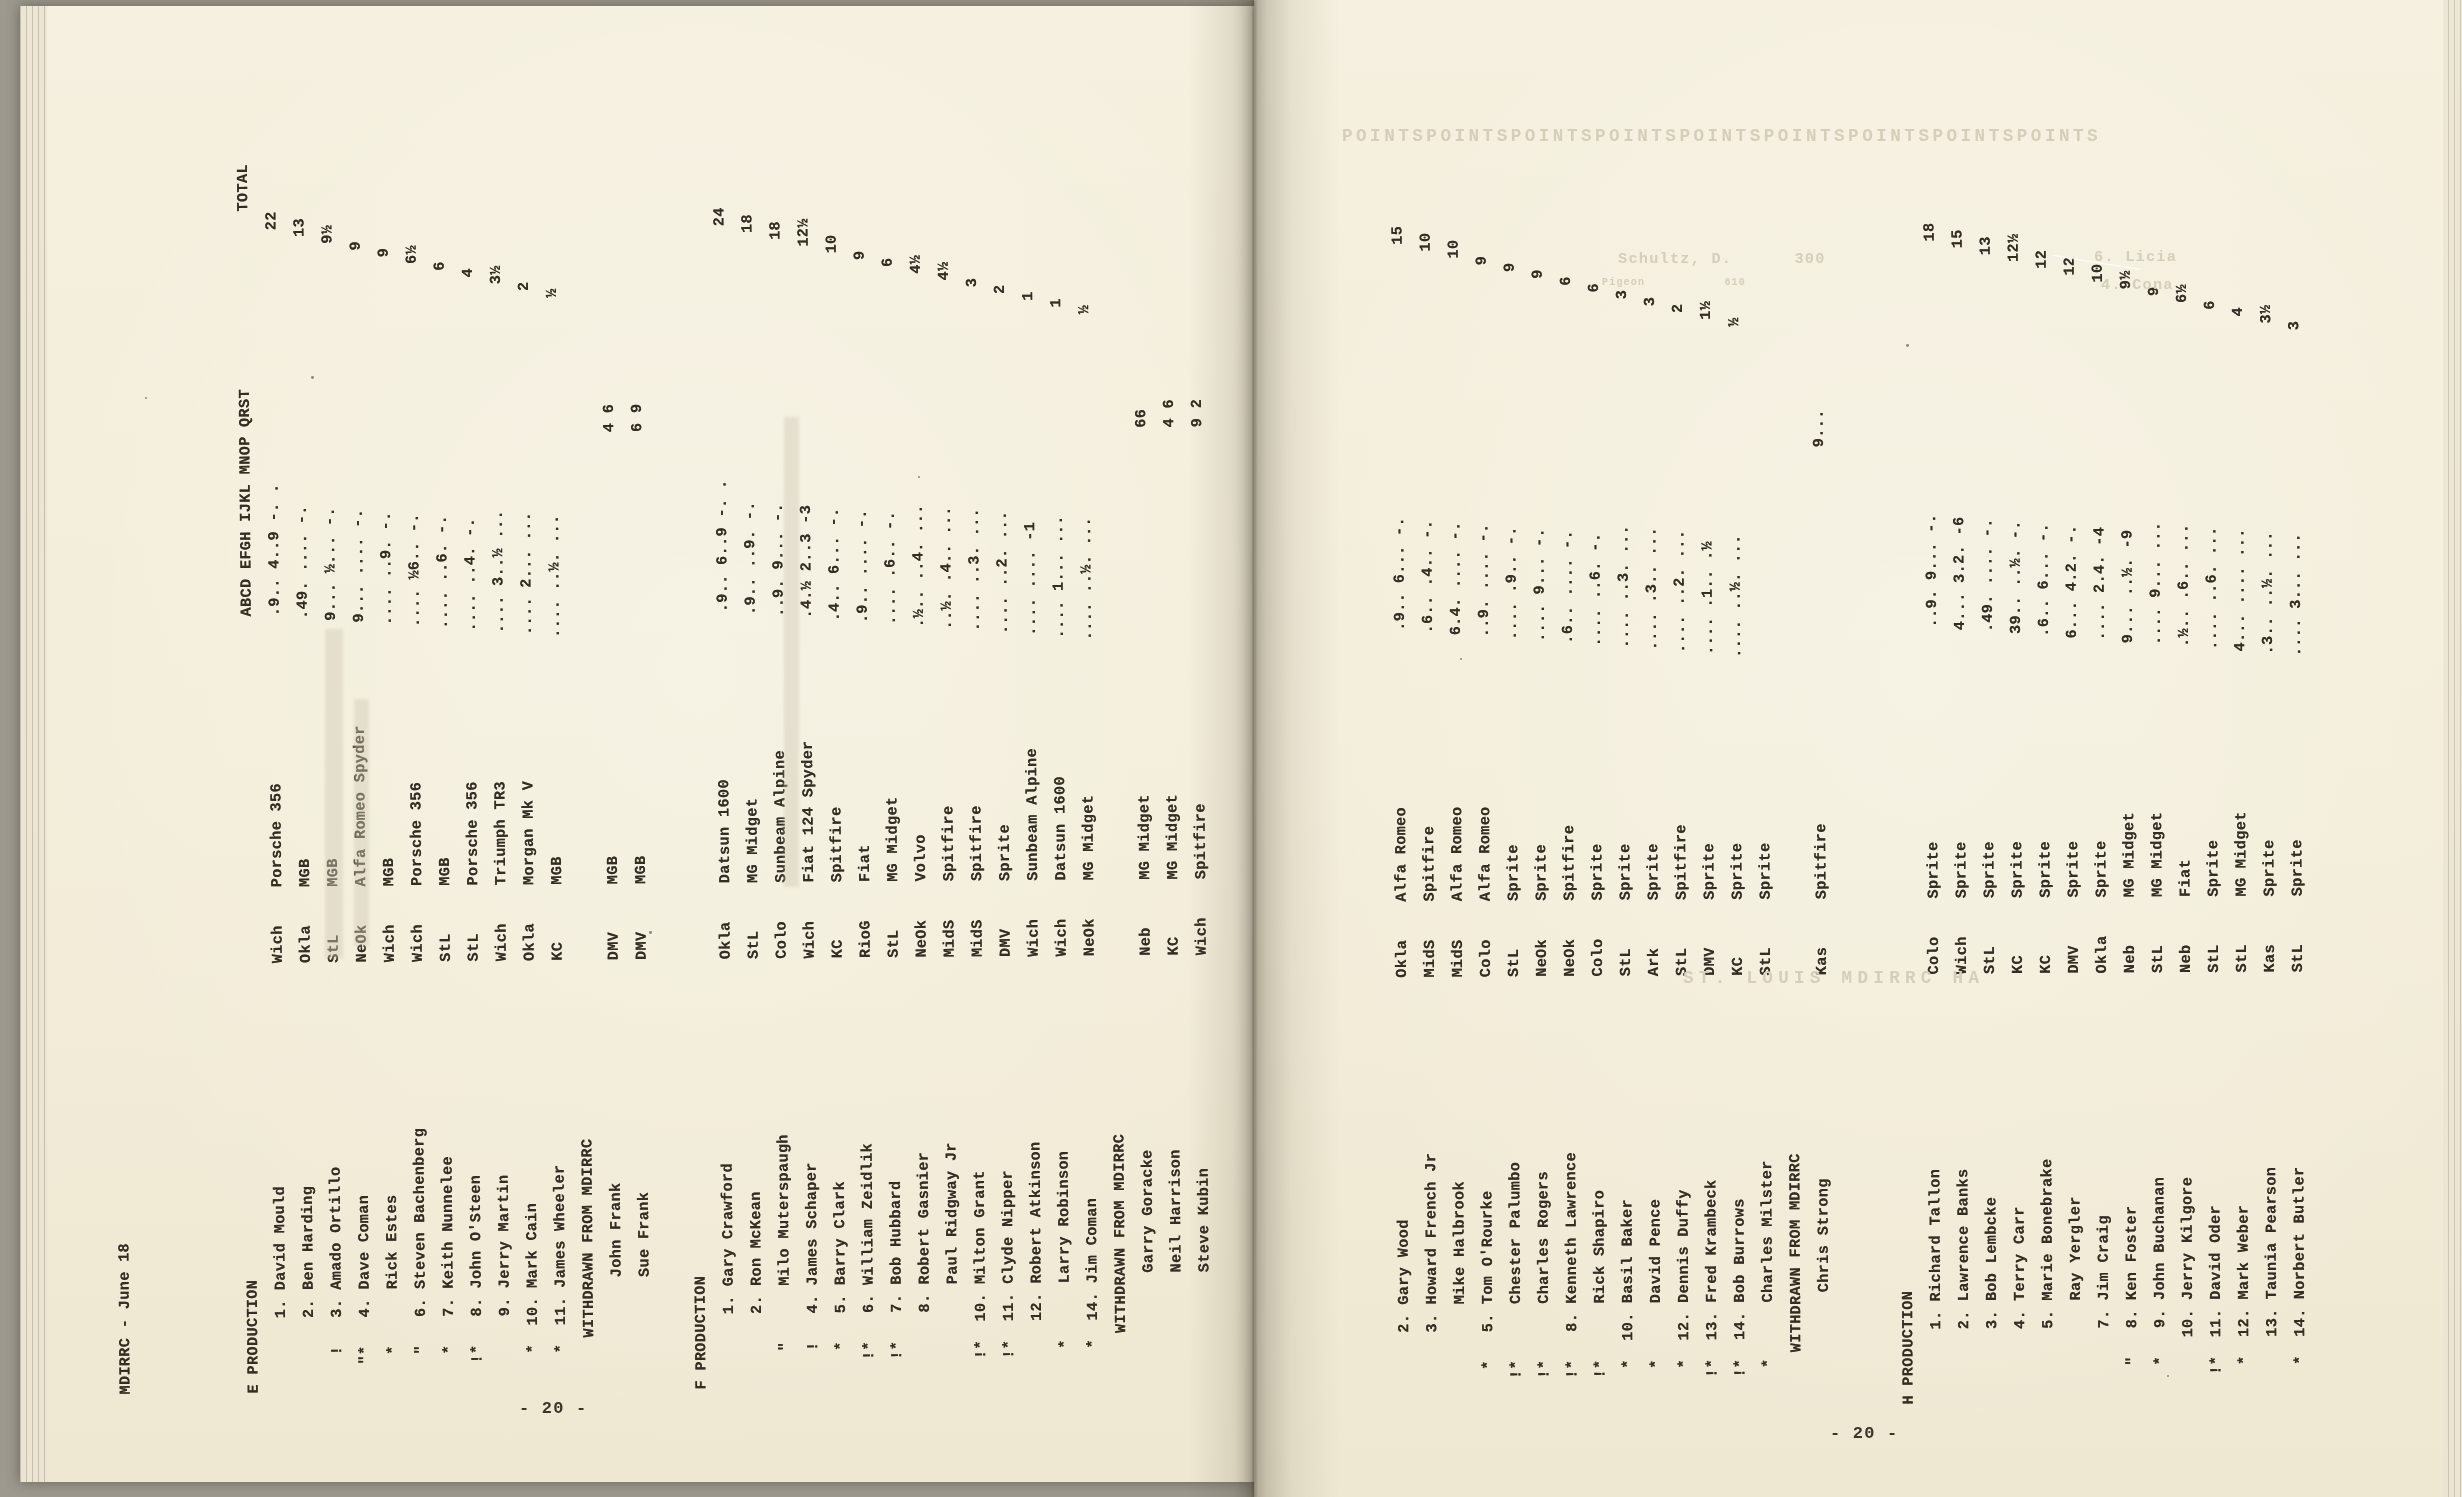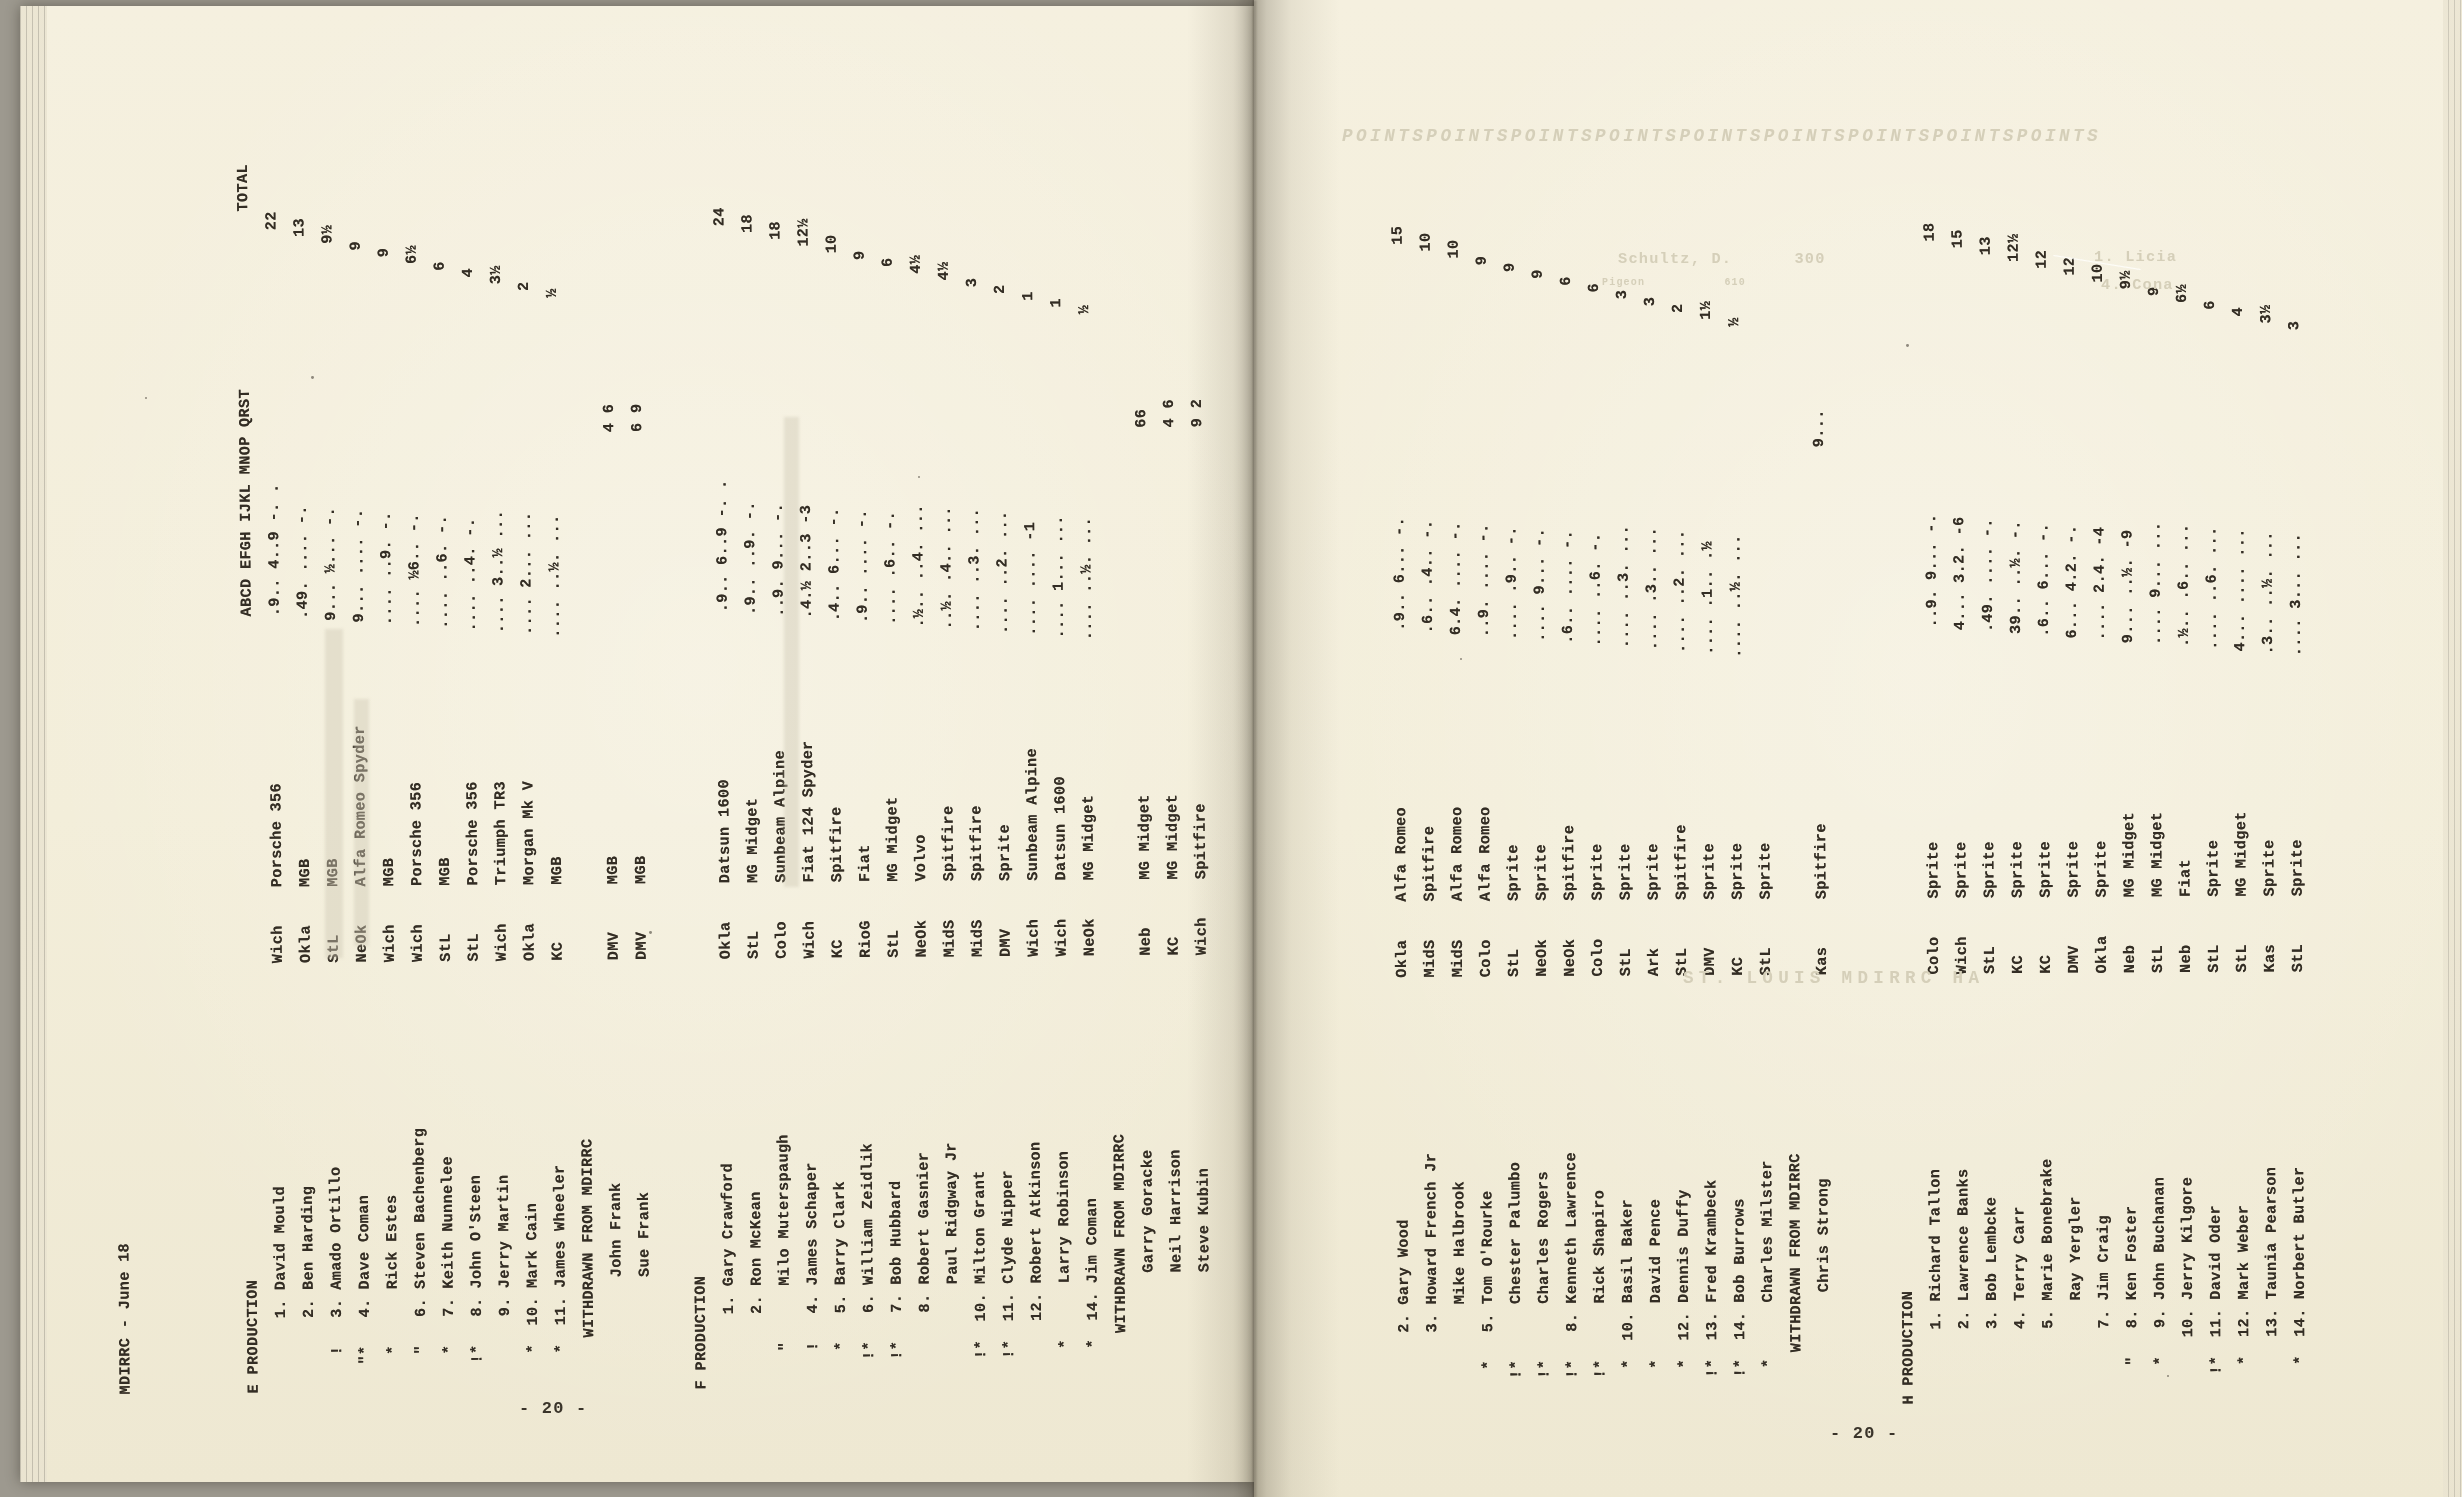--- a/index.html
+++ b/index.html
@@ -106,24 +106,24 @@
   <div class="speck" style="left:291px;top:370px;width:2.9px;height:2.9px;"></div>
   <div class="speck" style="left:125px;top:391px;width:2.3px;height:2.3px;"></div>
   <div class="speck" style="left:629px;top:925px;width:2.9px;height:2.9px;"></div>
   <div class="speck" style="left:486px;top:1239px;width:2.3px;height:2.3px;"></div>
   <div class="speck" style="left:898px;top:470px;width:2.3px;height:2.3px;"></div>
 </div>
 
 <div class="page" id="page-right">
   <div class="edge-stack-r"></div>
   <div id="p19-bleed">
-      <div class="bleed" style="left:88px;top:126px;font-size:17.6px;letter-spacing:3.5px;font-style:italic;">POINTSPOINTSPOINTSPOINTSPOINTSPOINTSPOINTSPOINTSPOINTS</div>
+      <div class="bleed" style="left:88px;top:126px;font-size:17.6px;letter-spacing:3.5px;">POINTSPOINTSPOINTSPOINTSPOINTSPOINTSPOINTSPOINTSPOINTS</div>
       <div class="bleed" style="left:364px;top:250px;font-size:15.3px;letter-spacing:1.2px;">Schultz, D.      300</div>
       <div class="bleed" style="left:348px;top:277px;font-size:10px;letter-spacing:1.2px;">Pigeon           610</div>
-      <div class="bleed" style="left:840px;top:248px;font-size:15.3px;letter-spacing:1.2px;">1. Licia</div>
+      <div class="bleed" style="left:840px;top:248px;font-size:15.3px;letter-spacing:1.2px;">6. Licia</div>
       <div class="bleed" style="left:847px;top:276px;font-size:15.3px;letter-spacing:1.2px;">4. Cona</div>
       <div class="bleed" style="left:429px;top:968px;font-size:17.6px;letter-spacing:5.3px;">ST. LOUIS MDIRRC HA</div>
     </div>
   <div class="rot" id="rot-right">
     <div id="p19-sections"><div class="line"><span class="c-num">2.</span><span class="c-name">Gary Wood</span><span class="c-city">Okla</span><span class="c-car">Alfa Romeo</span><span class="c-pts" style="left:818px;">.9.. 6... -.</span><span class="c-tot" style="left:1204px;">15</span></div><div class="line"><span class="c-num">3.</span><span class="c-name">Howard French Jr</span><span class="c-city">MidS</span><span class="c-car">Spitfire</span><span class="c-pts" style="left:815px;">.6.. .4.. -.</span><span class="c-tot" style="left:1197px;">10</span></div><div class="line"><span class="c-name">Mike Halbrook</span><span class="c-city">MidS</span><span class="c-car">Alfa Romeo</span><span class="c-pts" style="left:813px;">6.4. .... -.</span><span class="c-tot" style="left:1190px;">10</span></div><div class="line"><span class="c-pre">*</span><span class="c-num">5.</span><span class="c-name">Tom O'Rourke</span><span class="c-city">Colo</span><span class="c-car">Alfa Romeo</span><span class="c-pts" style="left:811px;">..9. .... -.</span><span class="c-tot" style="left:1183px;">9</span></div><div class="line"><span class="c-pre">!*</span><span class="c-name">Chester Palumbo</span><span class="c-city">StL</span><span class="c-car">Sprite</span><span class="c-pts" style="left:808px;">.... .9.. -.</span><span class="c-tot" style="left:1176px;">9</span></div><div class="line"><span class="c-pre">!*</span><span class="c-name">Charles Rogers</span><span class="c-city">NeOk</span><span class="c-car">Sprite</span><span class="c-pts" style="left:806px;">.... 9... -.</span><span class="c-tot" style="left:1169px;">9</span></div><div class="line"><span class="c-pre">!*</span><span class="c-num">8.</span><span class="c-name">Kenneth Lawrence</span><span class="c-city">NeOk</span><span class="c-car">Spitfire</span><span class="c-pts" style="left:804px;">.6.. .... -.</span><span class="c-tot" style="left:1162px;">6</span></div><div class="line"><span class="c-pre">!*</span><span class="c-name">Rick Shapiro</span><span class="c-city">Colo</span><span class="c-car">Sprite</span><span class="c-pts" style="left:801px;">.... ..6. -.</span><span class="c-tot" style="left:1155px;">6</span></div><div class="line"><span class="c-pre">*</span><span class="c-num">10.</span><span class="c-name">Basil Baker</span><span class="c-city">StL</span><span class="c-car">Sprite</span><span class="c-pts" style="left:799px;">.... ..3. ...</span><span class="c-tot" style="left:1148px;">3</span></div><div class="line"><span class="c-pre">*</span><span class="c-name">David Pence</span><span class="c-city">Ark</span><span class="c-car">Sprite</span><span class="c-pts" style="left:797px;">.... .3.. ...</span><span class="c-tot" style="left:1141px;">3</span></div><div class="line"><span class="c-pre">*</span><span class="c-num">12.</span><span class="c-name">Dennis Duffy</span><span class="c-city">StL</span><span class="c-car">Spitfire</span><span class="c-pts" style="left:794px;">.... ..2. ...</span><span class="c-tot" style="left:1134px;">2</span></div><div class="line"><span class="c-pre">!*</span><span class="c-num">13.</span><span class="c-name">Fred Krambeck</span><span class="c-city">DMV</span><span class="c-car">Sprite</span><span class="c-pts" style="left:792px;">.... .1.. .½</span><span class="c-tot" style="left:1127px;">1½</span></div><div class="line"><span class="c-pre">!*</span><span class="c-num">14.</span><span class="c-name">Bob Burrows</span><span class="c-city">KC</span><span class="c-car">Sprite</span><span class="c-pts" style="left:789px;">.... ..½. ...</span><span class="c-tot" style="left:1120px;">½</span></div><div class="line"><span class="c-pre">*</span><span class="c-name">Charles Milster</span><span class="c-city">StL</span><span class="c-car">Sprite</span></div><div class="line"><span class="c-wlabel">WITHDRAWN FROM MDIRRC</span></div><div class="line"><span class="c-wname">Chris Strong</span><span class="c-city">Kas</span><span class="c-car">Spitfire</span><span class="c-wpts">9...</span></div><div class="sp1"></div><div class="sp1"></div><div class="line"><span class="c-sec">H PRODUCTION</span></div><div class="line"><span class="c-num">1.</span><span class="c-name">Richard Tallon</span><span class="c-city">Colo</span><span class="c-car">Sprite</span><span class="c-pts" style="left:818px;">..9. 9... -.</span><span class="c-tot" style="left:1204px;">18</span></div><div class="line"><span class="c-num">2.</span><span class="c-name">Lawrence Banks</span><span class="c-city">Wich</span><span class="c-car">Sprite</span><span class="c-pts" style="left:815px;">4... 3.2. -6</span><span class="c-tot" style="left:1197px;">15</span></div><div class="line"><span class="c-num">3.</span><span class="c-name">Bob Lembcke</span><span class="c-city">StL</span><span class="c-car">Sprite</span><span class="c-pts" style="left:813px;">.49. .... -.</span><span class="c-tot" style="left:1190px;">13</span></div><div class="line"><span class="c-num">4.</span><span class="c-name">Terry Carr</span><span class="c-city">KC</span><span class="c-car">Sprite</span><span class="c-pts" style="left:811px;">39.. ..½. -.</span><span class="c-tot" style="left:1183px;">12½</span></div><div class="line"><span class="c-num">5.</span><span class="c-name">Marie Bonebrake</span><span class="c-city">KC</span><span class="c-car">Sprite</span><span class="c-pts" style="left:808px;">.6.. 6... -.</span><span class="c-tot" style="left:1176px;">12</span></div><div class="line"><span class="c-name">Ray Yergler</span><span class="c-city">DMV</span><span class="c-car">Sprite</span><span class="c-pts" style="left:806px;">6... 4.2. -.</span><span class="c-tot" style="left:1169px;">12</span></div><div class="line"><span class="c-num">7.</span><span class="c-name">Jim Craig</span><span class="c-city">Okla</span><span class="c-car">Sprite</span><span class="c-pts" style="left:804px;">.... 2.4. -4</span><span class="c-tot" style="left:1162px;">10</span></div><div class="line"><span class="c-pre">"</span><span class="c-num">8.</span><span class="c-name">Ken Foster</span><span class="c-city">Neb</span><span class="c-car">MG Midget</span><span class="c-pts" style="left:801px;">9... ..½. -9</span><span class="c-tot" style="left:1155px;">9½</span></div><div class="line"><span class="c-pre">*</span><span class="c-num">9.</span><span class="c-name">John Buchanan</span><span class="c-city">StL</span><span class="c-car">MG Midget</span><span class="c-pts" style="left:799px;">.... 9... ...</span><span class="c-tot" style="left:1148px;">9</span></div><div class="line"><span class="c-num">10.</span><span class="c-name">Jerry Kilgore</span><span class="c-city">Neb</span><span class="c-car">Fiat</span><span class="c-pts" style="left:797px;">.½.. .6.. ...</span><span class="c-tot" style="left:1141px;">6½</span></div><div class="line"><span class="c-pre">!*</span><span class="c-num">11.</span><span class="c-name">David Oder</span><span class="c-city">StL</span><span class="c-car">Sprite</span><span class="c-pts" style="left:794px;">.... ..6. ...</span><span class="c-tot" style="left:1134px;">6</span></div><div class="line"><span class="c-pre">*</span><span class="c-num">12.</span><span class="c-name">Mark Weber</span><span class="c-city">StL</span><span class="c-car">MG Midget</span><span class="c-pts" style="left:792px;">4... .... ...</span><span class="c-tot" style="left:1127px;">4</span></div><div class="line"><span class="c-num">13.</span><span class="c-name">Taunia Pearson</span><span class="c-city">Kas</span><span class="c-car">Sprite</span><span class="c-pts" style="left:789px;">.3.. ..½. ...</span><span class="c-tot" style="left:1120px;">3½</span></div><div class="line"><span class="c-pre">*</span><span class="c-num">14.</span><span class="c-name">Norbert Butler</span><span class="c-city">StL</span><span class="c-car">Sprite</span><span class="c-pts" style="left:787px;">.... 3... ...</span><span class="c-tot" style="left:1113px;">3</span></div></div>
   </div>
   <div class="pagenum" style="left:576px;top:1424px;">- 20 -</div>
   <div class="scratch" style="left:799px;top:262px;width:88px;"></div>
   <div class="speck" style="left:652px;top:344px;width:2.9px;height:2.9px;"></div>
   <div class="speck" style="left:913px;top:1375px;width:2.3px;height:2.3px;"></div>

